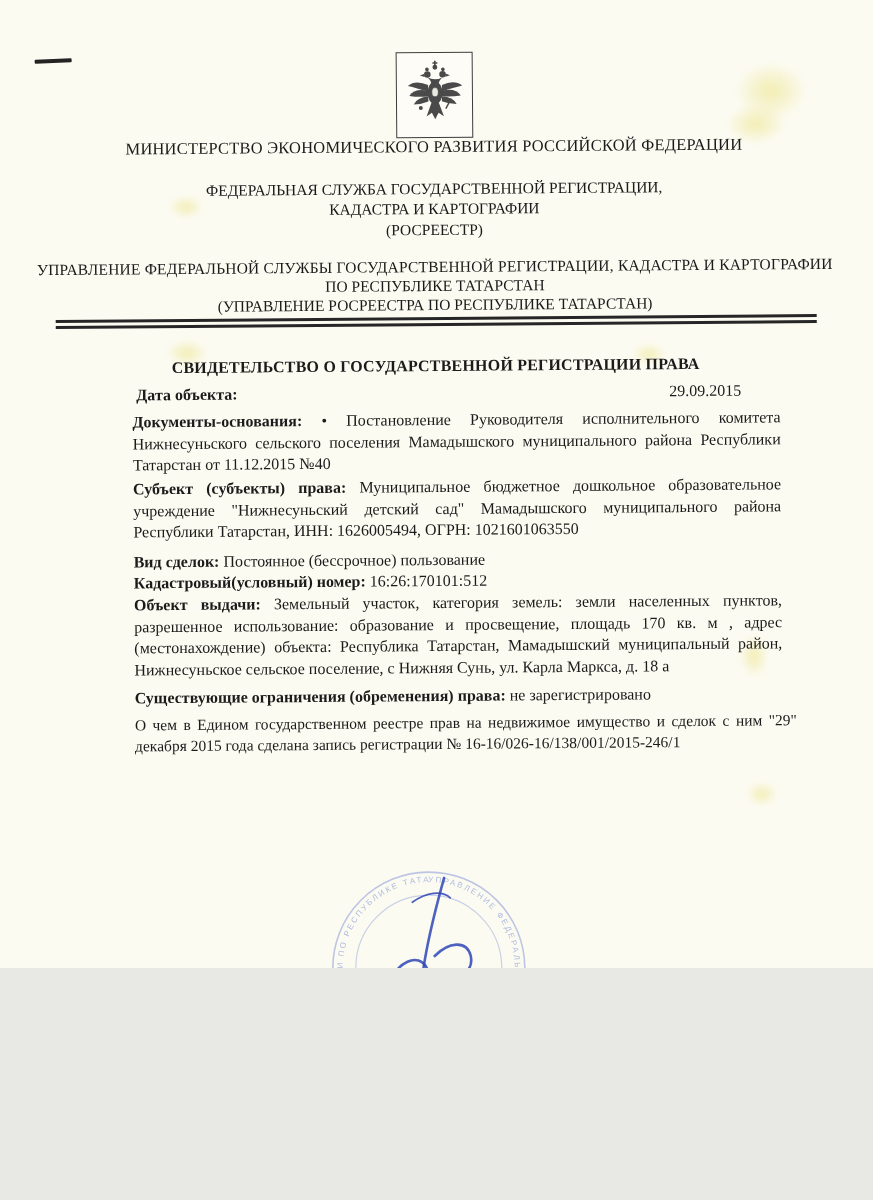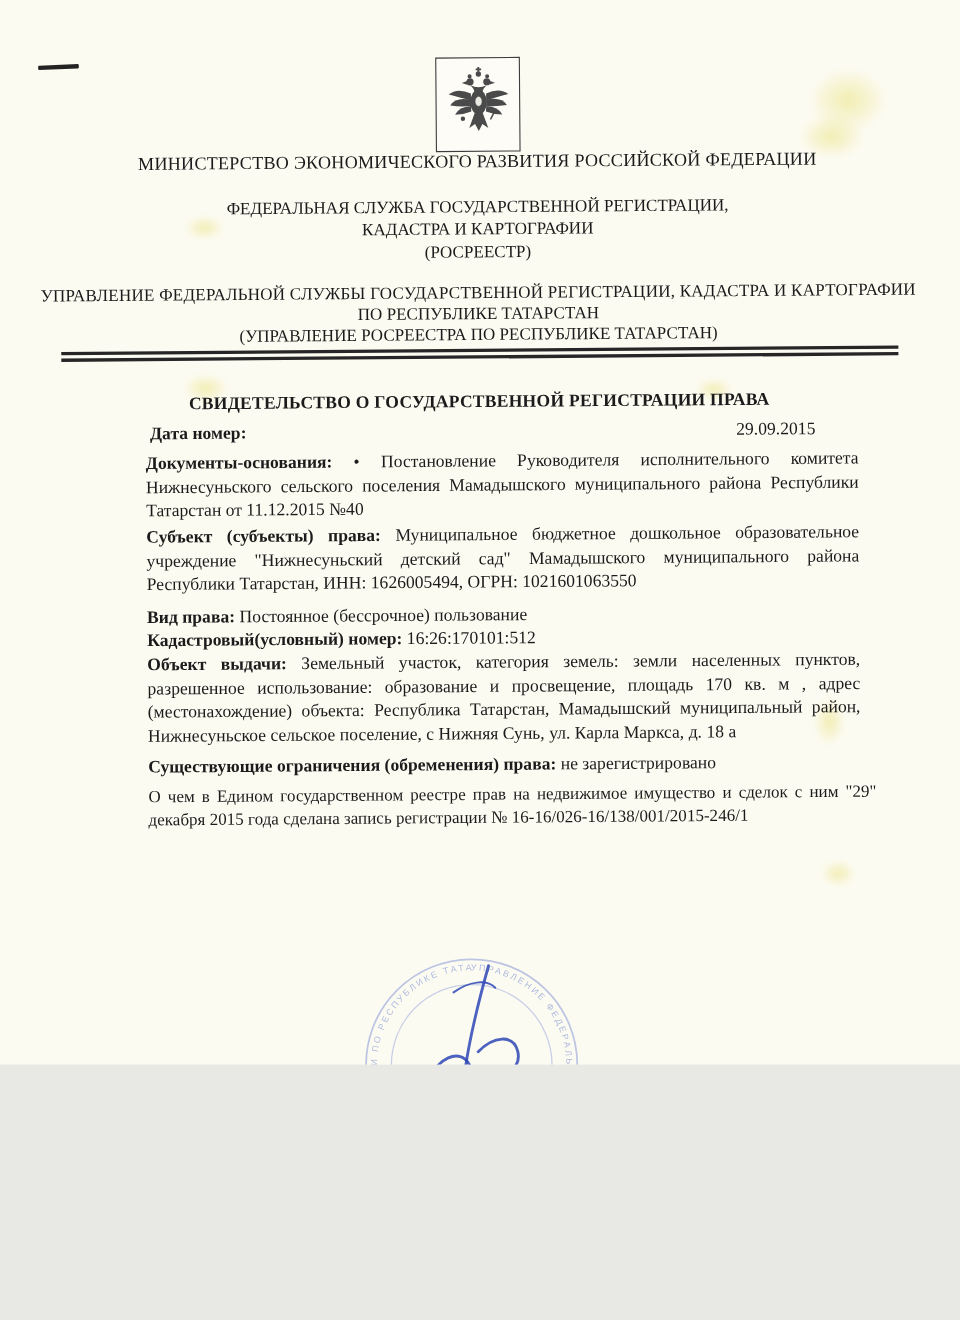--- a/index.html
+++ b/index.html
@@ -122,36 +122,36 @@
     <div class="abs center dep1">УПРАВЛЕНИЕ ФЕДЕРАЛЬНОЙ СЛУЖБЫ ГОСУДАРСТВЕННОЙ РЕГИСТРАЦИИ, КАДАСТРА И КАРТОГРАФИИ</div>
     <div class="abs center dep2">ПО РЕСПУБЛИКЕ ТАТАРСТАН</div>
     <div class="abs center dep3">(УПРАВЛЕНИЕ РОСРЕЕСТРА ПО РЕСПУБЛИКЕ ТАТАРСТАН)</div>
 
     <div class="abs rule rule1"></div>
     <div class="abs rule rule2"></div>
 
     <div class="abs center doc-title">СВИДЕТЕЛЬСТВО О ГОСУДАРСТВЕННОЙ РЕГИСТРАЦИИ ПРАВА</div>
 
     <div class="abs daterow">
-      <span class="b">Дата номер:</span>
+      <span class="b">Дата объекта:</span>
       <span>29.09.2015</span>
     </div>
 
     <div class="abs para basis">
       <span class="b">Документы-основания:</span>
       <span>• Постановление Руководителя исполнительного комитета Нижнесуньского сельского поселения Мамадышского муниципального района Республики Татарстан от 11.12.2015 №40</span>
     </div>
 
     <div class="abs para subject">
       <span class="b">Субъект (субъекты) права:</span>
       <span>Муниципальное бюджетное дошкольное образовательное учреждение "Нижнесуньский детский сад" Мамадышского муниципального района Республики Татарстан, ИНН: 1626005494, ОГРН: 1021601063550</span>
     </div>
 
     <div class="abs para righttype">
-      <span class="b">Вид права:</span>
+      <span class="b">Вид сделок:</span>
       <span>Постоянное (бессрочное) пользование</span>
     </div>
 
     <div class="abs para cadastral">
       <span class="b">Кадастровый(условный) номер:</span>
       <span>16:26:170101:512</span>
     </div>
 
     <div class="abs para object">
       <span class="b">Объект выдачи:</span>

